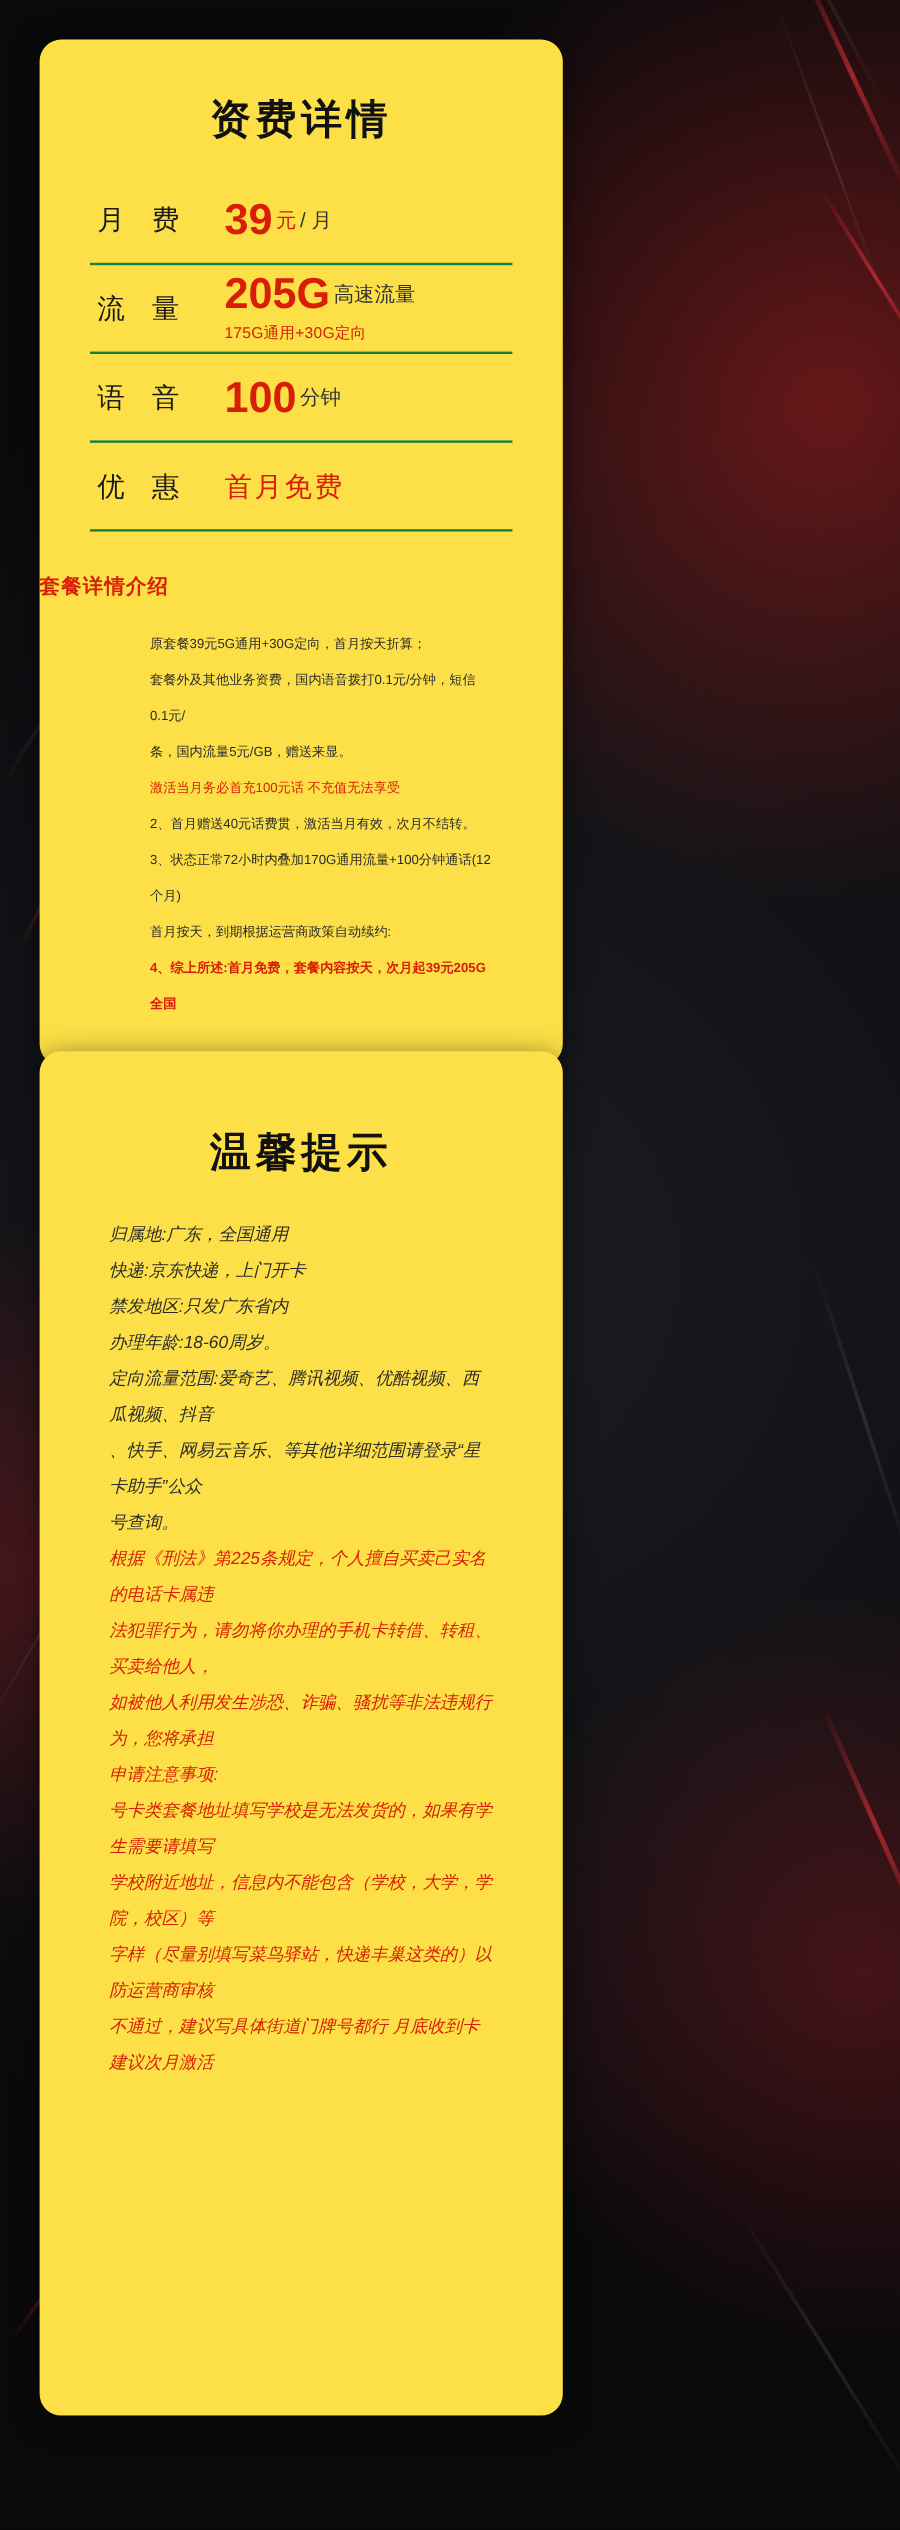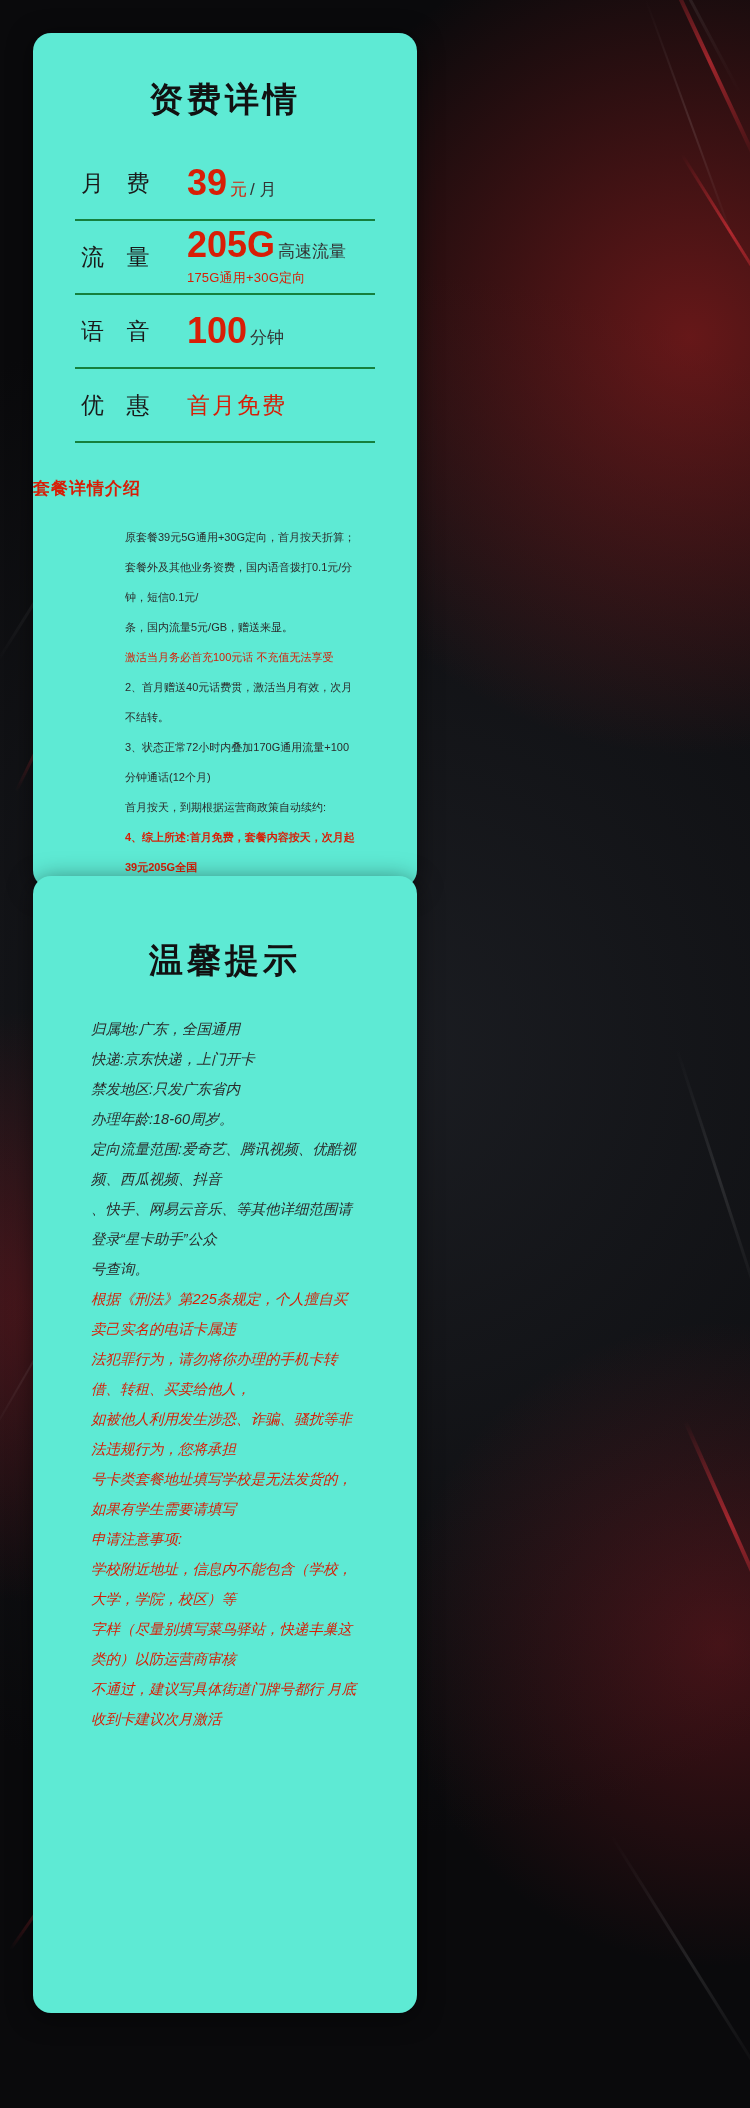--- a/index.html
+++ b/index.html
@@ -31,22 +31,22 @@
   .bg-red {
     position: absolute;
     background: linear-gradient(90deg, rgba(255,40,50,0) 0%, rgba(255,55,65,0.55) 50%, rgba(255,40,50,0) 100%);
     filter: blur(0.5px);
   }
 
   
   .card {
     position: absolute;
     left: 33px;
-    width: 384px;
-    background: #5eead4;
+    width: 436px;
+    background: #fde047;
     border-radius: 18px;
     box-shadow: 0 4px 24px rgba(0,0,0,0.5);
   }
   #card-fee { top: 33px; height: 855px; }
   #card-tips { top: 876px; height: 1137px; }
 
   .card-title {
     text-align: center;
     font-size: 34px;
     font-weight: bold;
@@ -68,21 +68,21 @@
   .fee-row:first-child { border-top: none; }
   .fee-label {
     width: 112px;
     font-size: 23px;
     color: #1a1a1a;
     letter-spacing: 8px;
     flex: 0 0 112px;
     padding-left: 6px;
   }
   .fee-value { display: flex; align-items: baseline; flex-direction: column; }
-  .fee-value-line { display: flex; align-items: flex-end; }
+  .fee-value-line { display: flex; align-items: center; }
   .big {
     font-size: 36px;
     font-weight: bold;
     color: #d81e06;
     line-height: 1;
   }
   .unit {
     font-size: 17px;
     color: #d81e06;
     margin-left: 3px;
@@ -213,19 +213,19 @@
     <p>归属地:广东，全国通用</p>
     <p>快递:京东快递，上门开卡</p>
     <p>禁发地区:只发广东省内</p>
     <p>办理年龄:18-60周岁。</p>
     <p>定向流量范围:爱奇艺、腾讯视频、优酷视频、西瓜视频、抖音</p>
     <p>、快手、网易云音乐、等其他详细范围请登录“星卡助手”公众</p>
     <p>号查询。</p>
     <p class="red">根据《刑法》第225条规定，个人擅自买卖己实名的电话卡属违</p>
     <p class="red">法犯罪行为，请勿将你办理的手机卡转借、转租、买卖给他人，</p>
     <p class="red">如被他人利用发生涉恐、诈骗、骚扰等非法违规行为，您将承担</p>
+    <p class="red">申请注意事项:</p>
     <p class="red">号卡类套餐地址填写学校是无法发货的，如果有学生需要请填写</p>
-    <p class="red">申请注意事项:</p>
     <p class="red">学校附近地址，信息内不能包含（学校，大学，学院，校区）等</p>
     <p class="red">字样（尽量别填写菜鸟驿站，快递丰巢这类的）以防运营商审核</p>
     <p class="red">不通过，建议写具体街道门牌号都行  月底收到卡建议次月激活</p>
   </div>
 </div>
 
 </body></html>

